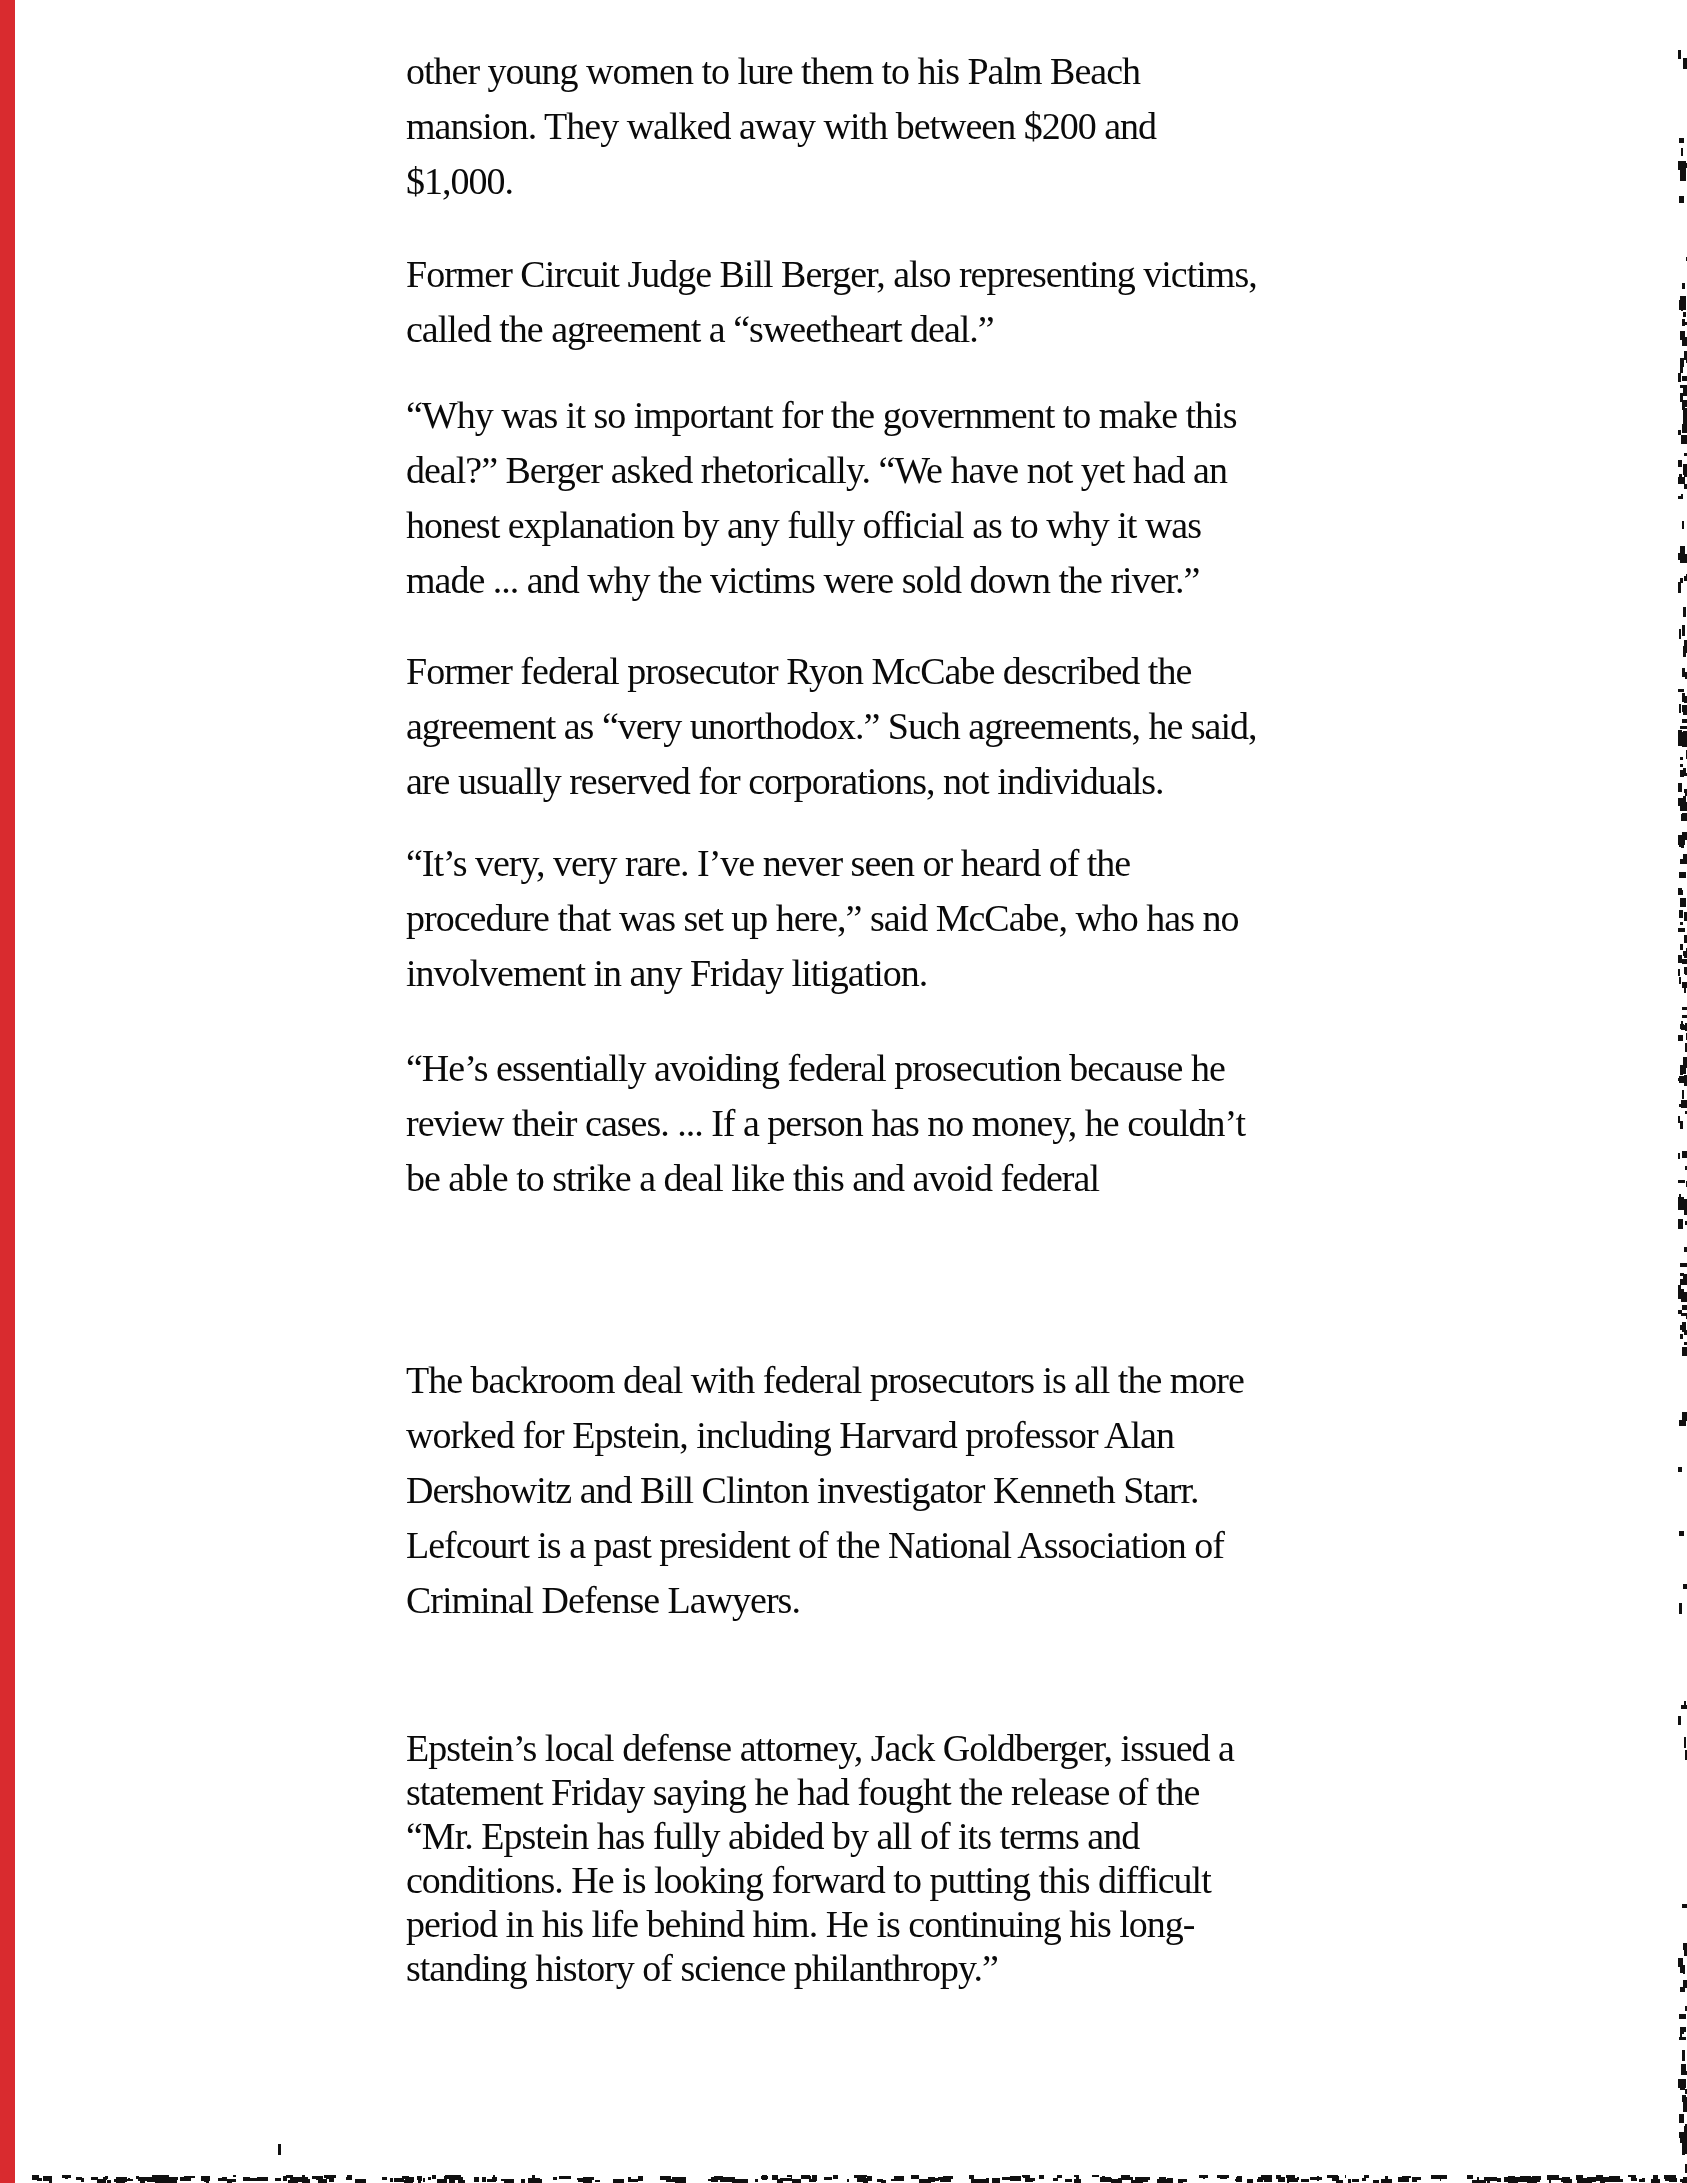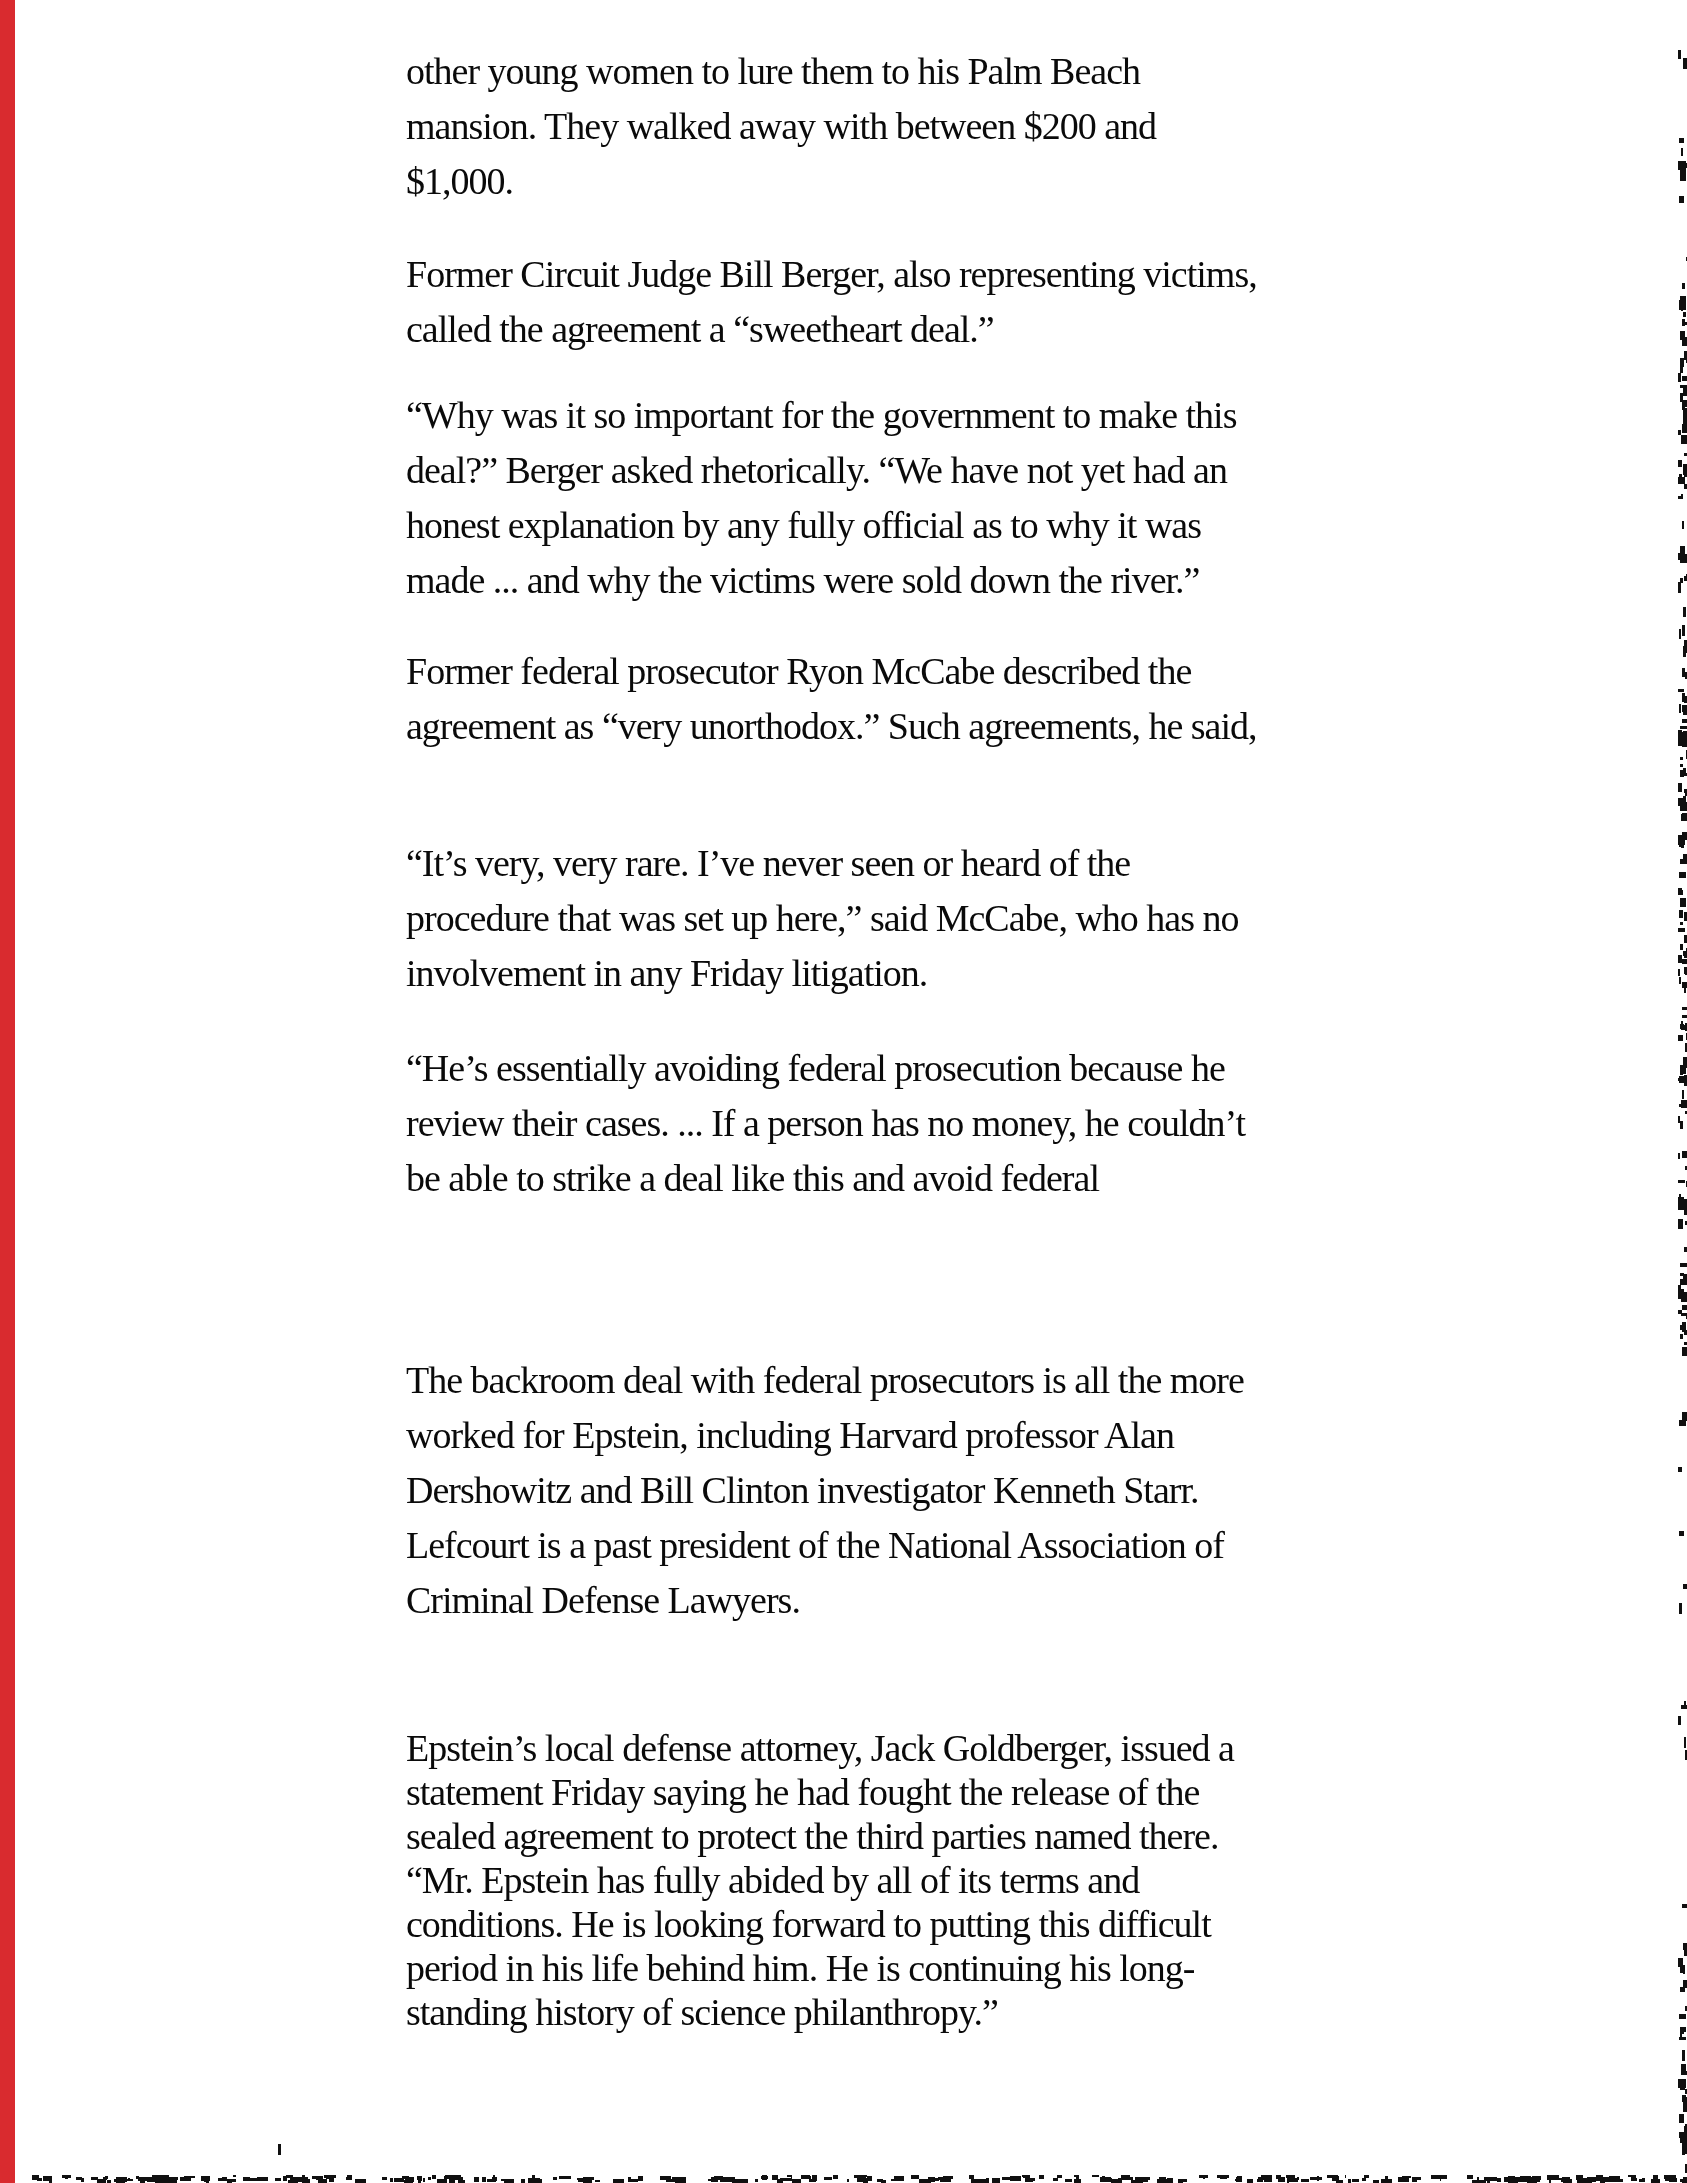--- a/index.html
+++ b/index.html
@@ -70,20 +70,21 @@
       </div>
       <div class="para p2">
         <div class="line">“Why was it so important for the government to make this</div>
         <div class="line">deal?” Berger asked rhetorically. “We have not yet had an</div>
         <div class="line">honest explanation by any fully official as to why it was</div>
         <div class="line">made ... and why the victims were sold down the river.”</div>
       </div>
       <div class="para p3">
         <div class="line">Former federal prosecutor Ryon McCabe described the</div>
         <div class="line">agreement as “very unorthodox.” Such agreements, he said,</div>
+        <div class="line">are usually reserved for corporations, not individuals.</div>
       </div>
       <div class="para p4">
         <div class="line">“It’s very, very rare. I’ve never seen or heard of the</div>
         <div class="line">procedure that was set up here,” said McCabe, who has no</div>
         <div class="line">involvement in any Friday litigation.</div>
       </div>
       <div class="para p5">
         <div class="line">“He’s essentially avoiding federal prosecution because he</div>
         <div class="line">review their cases. ... If a person has no money, he couldn’t</div>
         <div class="line">be able to strike a deal like this and avoid federal</div>
@@ -91,21 +92,20 @@
       <div class="para p6">
         <div class="line">The backroom deal with federal prosecutors is all the more</div>
         <div class="line">worked for Epstein, including Harvard professor Alan</div>
         <div class="line">Dershowitz and Bill Clinton investigator Kenneth Starr.</div>
         <div class="line">Lefcourt is a past president of the National Association of</div>
         <div class="line">Criminal Defense Lawyers.</div>
       </div>
       <div class="para p7">
         <div class="line">Epstein’s local defense attorney, Jack Goldberger, issued a</div>
         <div class="line">statement Friday saying he had fought the release of the</div>
-        <div class="line">sealed agreement to protect the third parties named there.</div>
         <div class="line">“Mr. Epstein has fully abided by all of its terms and</div>
         <div class="line">conditions. He is looking forward to putting this difficult</div>
         <div class="line">period in his life behind him. He is continuing his long-</div>
         <div class="line">standing history of science philanthropy.”</div>
       </div>
     </div>
   <div id="noise">
       <div class="nz" style="left: 1683px; top: 58px; width: 7.3px; height: 10.6px; background: rgb(16, 16, 16);"></div>
       <div class="nz" style="left: 1678px; top: 50px; width: 2.6px; height: 9.3px; background: rgb(16, 16, 16);"></div>
       <div class="nz" style="left: 1679px; top: 138px; width: 5.3px; height: 5.3px; background: rgb(16, 16, 16);"></div>

